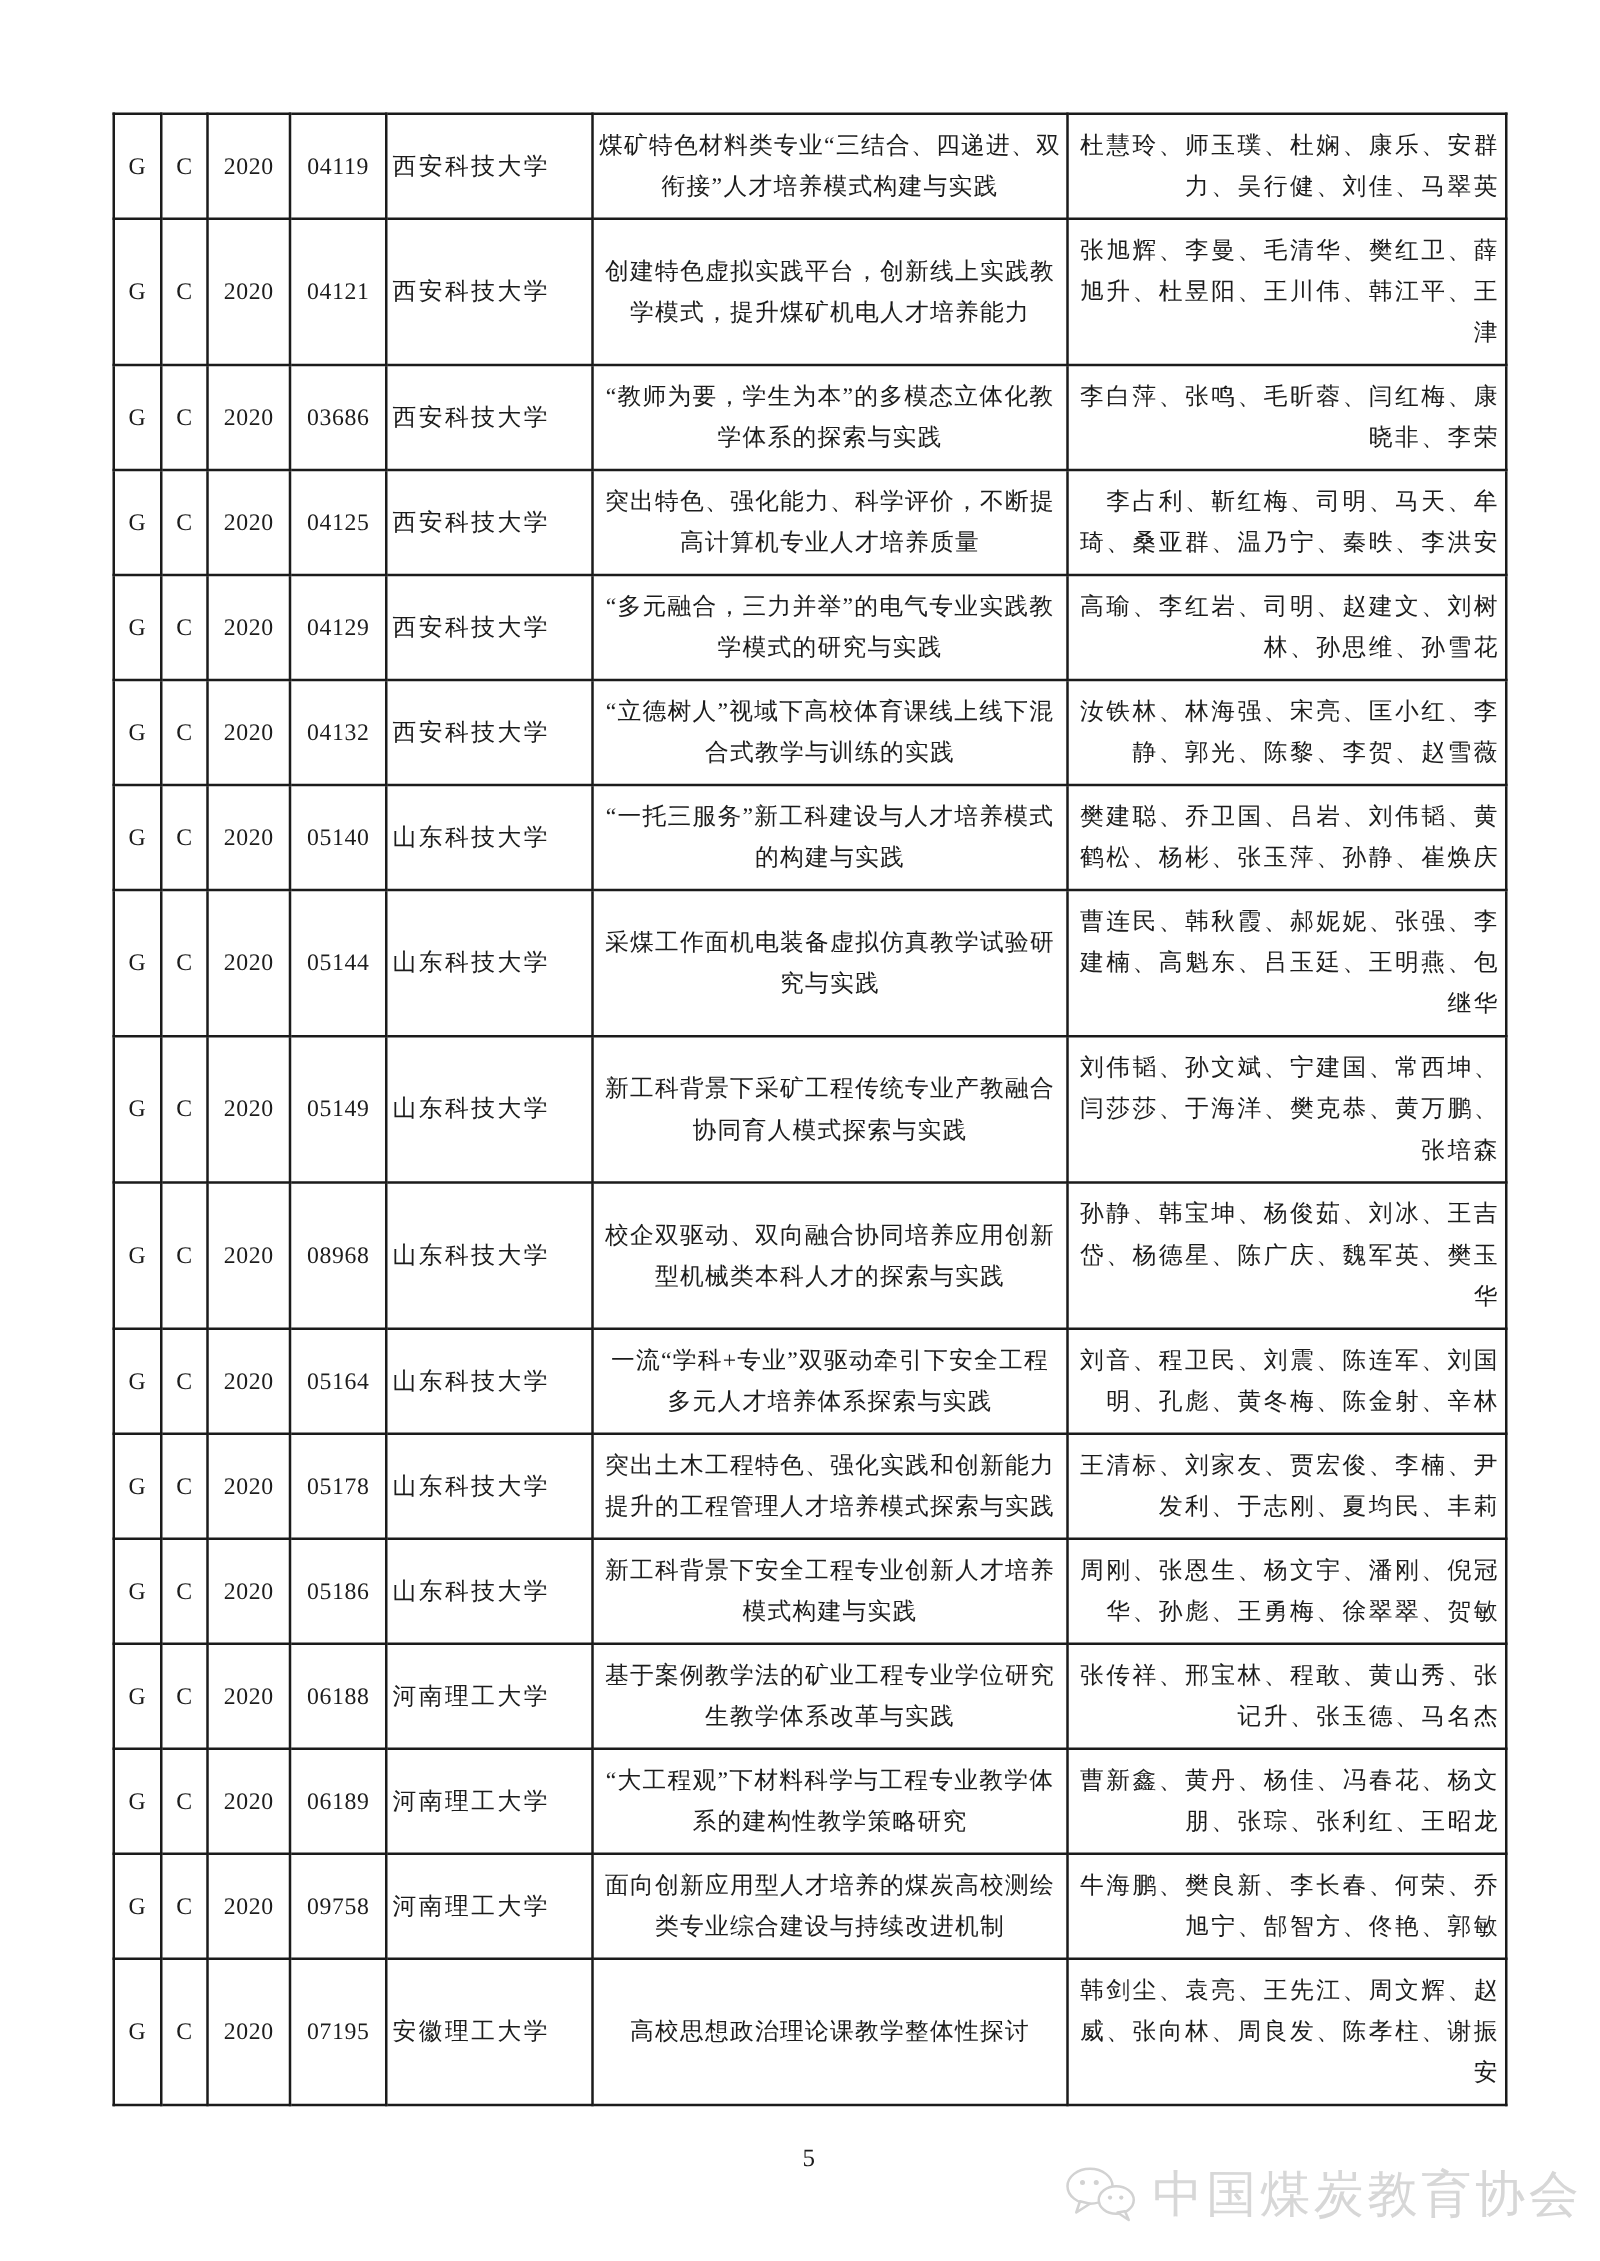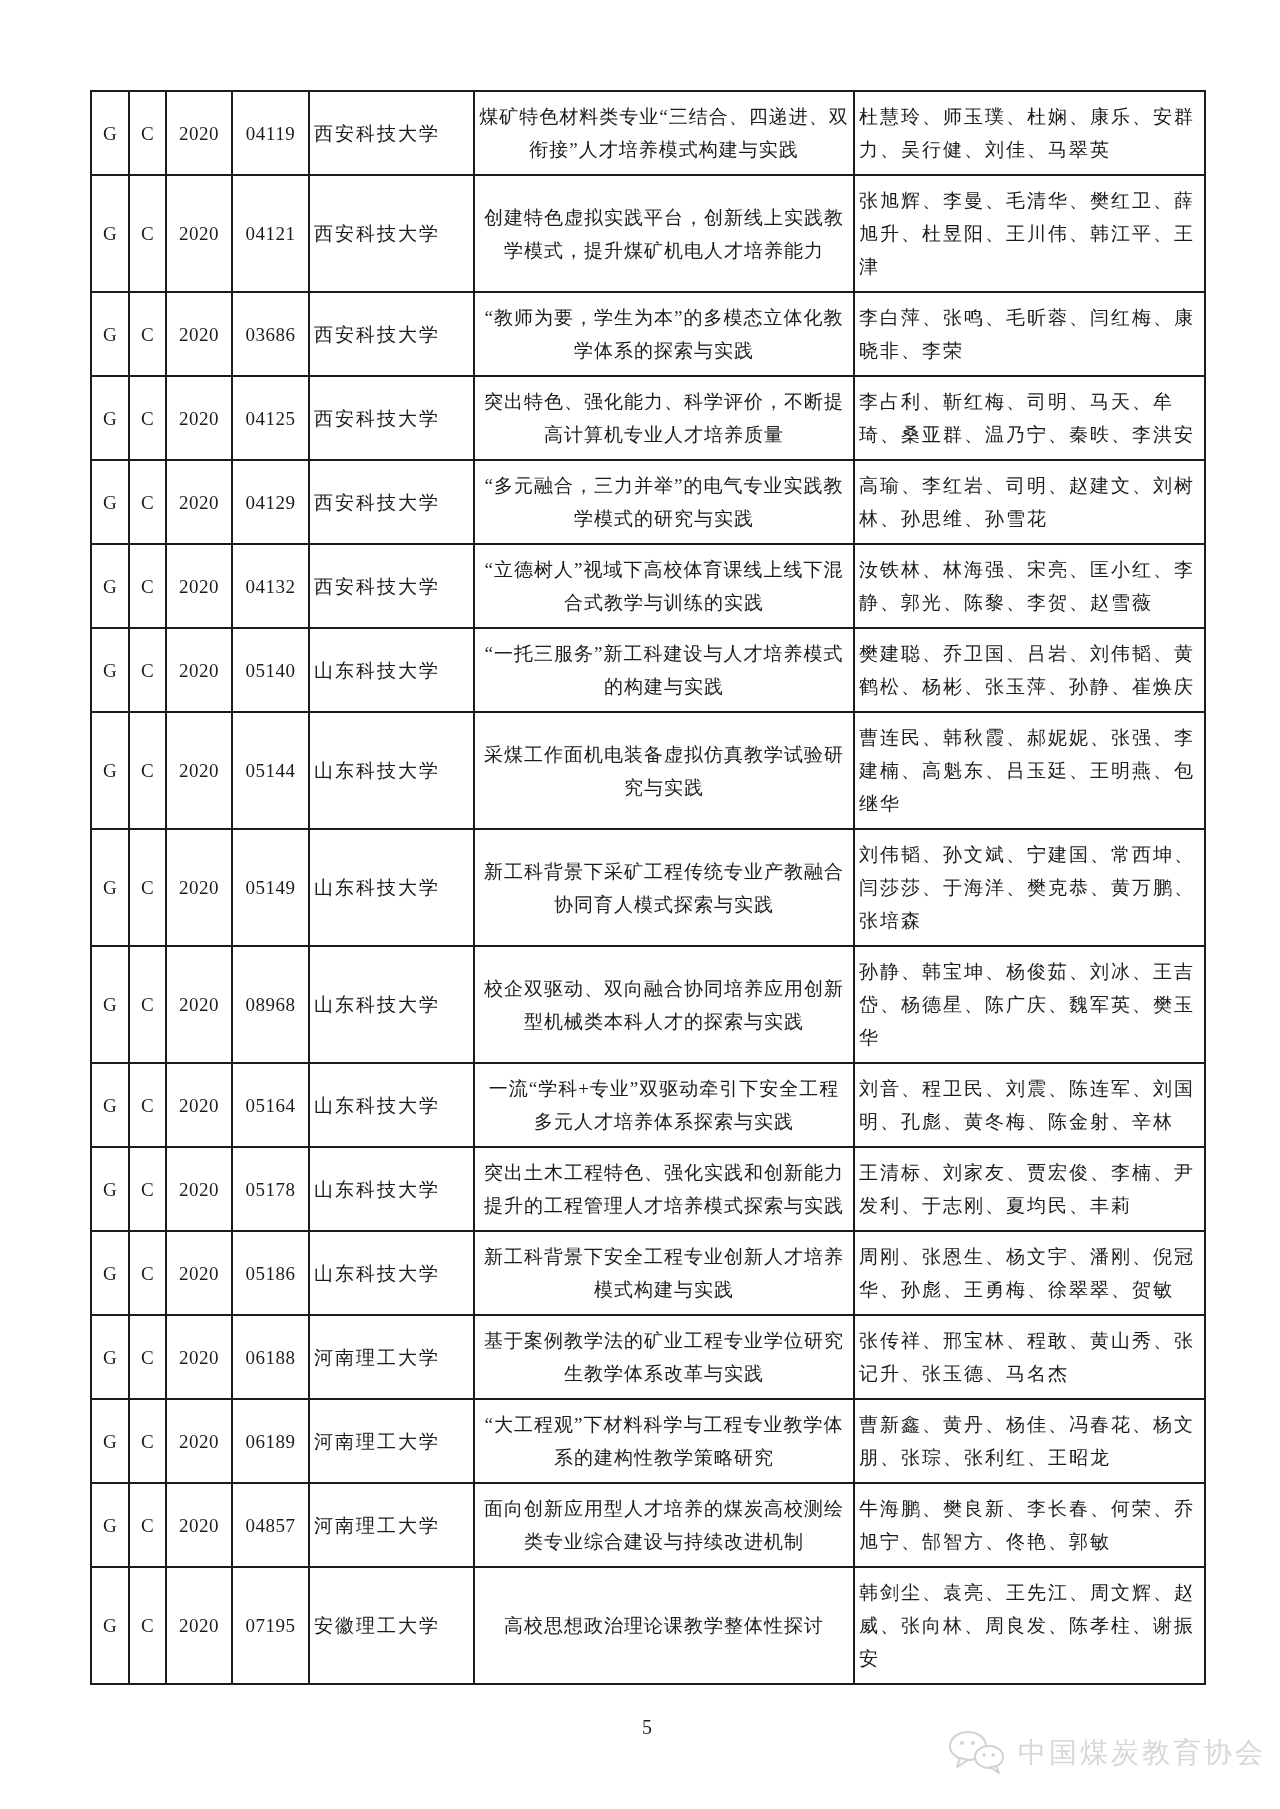--- a/index.html
+++ b/index.html
@@ -45,41 +45,41 @@
     letter-spacing:2px;
   }
   td.c-title{
     text-align:center;
     font-size:19px;
     letter-spacing:1px;
     padding:8px 10px;
     margin-top:36px;
   }
   td.c-names{
-    text-align:left;
+    text-align:right;
     font-size:19px;
     letter-spacing:2px;
     padding:8px 6px 8px 16px;
   }
   #page-number{
     position:absolute;
     left:90px; top:1716px;
     width:1114px;
     text-align:center;
     font-size:20px;
     color:#1c1c1c;
   }
   #watermark{
     position:absolute;
     right:14px; top:1728px;
     display:flex;
     align-items:center;
     gap:10px;
     color:#d7d7d7;
-    font-size:28px;
+    font-size:40px;
     letter-spacing:3px;
     font-family:"Liberation Serif","DejaVu Serif",serif;
     text-shadow:1px 1px 0 #ffffff;
     user-select:none;
   }
   #watermark svg{display:block;}
 </style>
 </head>
 <body>
 
@@ -228,21 +228,21 @@
       <td class="c-year">2020</td>
       <td class="c-code">06189</td>
       <td class="c-univ">河南理工大学</td>
       <td class="c-title">“大工程观”下材料科学与工程专业教学体系的建构性教学策略研究</td>
       <td class="c-names">曹新鑫、黄丹、杨佳、冯春花、杨文朋、张琮、张利红、王昭龙</td>
     </tr>
         <tr>
       <td class="c-g">G</td>
       <td class="c-c">C</td>
       <td class="c-year">2020</td>
-      <td class="c-code">04857</td>
+      <td class="c-code">09758</td>
       <td class="c-univ">河南理工大学</td>
       <td class="c-title">面向创新应用型人才培养的煤炭高校测绘类专业综合建设与持续改进机制</td>
       <td class="c-names">牛海鹏、樊良新、李长春、何荣、乔旭宁、郜智方、佟艳、郭敏</td>
     </tr>
         <tr>
       <td class="c-g">G</td>
       <td class="c-c">C</td>
       <td class="c-year">2020</td>
       <td class="c-code">07195</td>
       <td class="c-univ">安徽理工大学</td>

